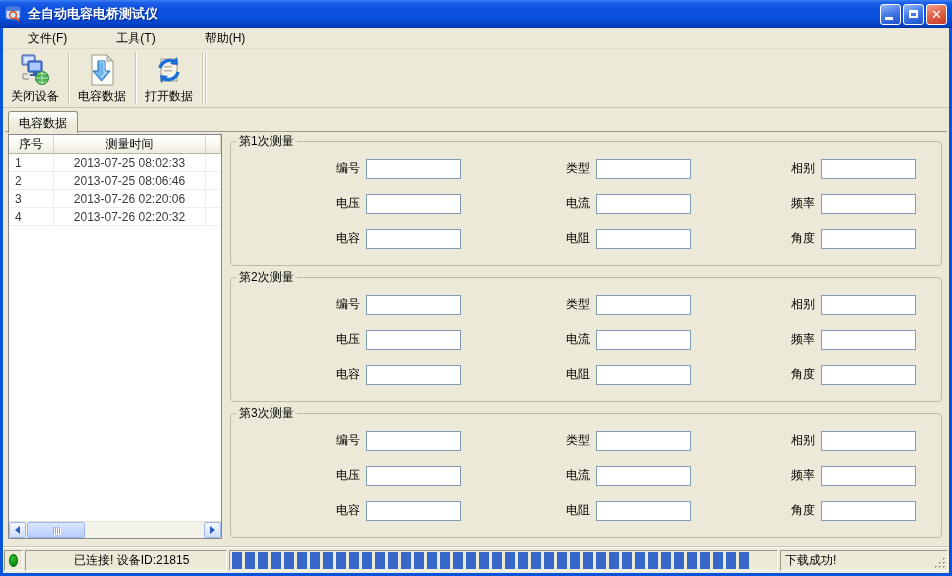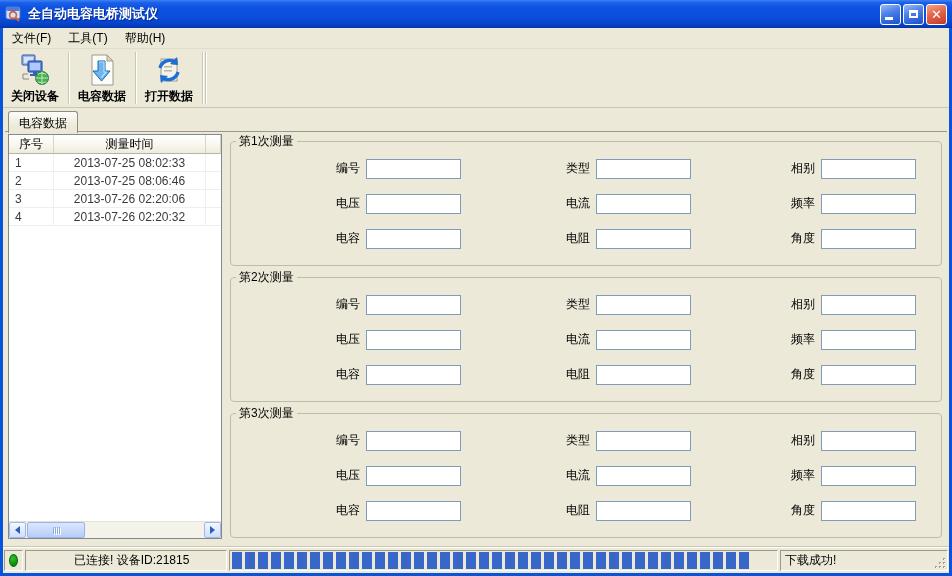--- a/index.html
+++ b/index.html
@@ -22,29 +22,29 @@
   .wbtn .glyph-close { color:#fff; font-size:13px; font-weight:bold; line-height:1; }
 
   
   .bl, .br { position:absolute; top:28px; width:3px; height:545px; background:#0855dd; }
   .bl { left:0; } .br { left:949px; }
   .bb { position:absolute; left:0; top:573px; width:952px; height:3px; background:#0855dd; }
 
   
   .menubar { position:absolute; left:3px; top:28px; width:946px; height:21px; background:#ece9d8;
     display:flex; align-items:center; font-size:12px; border-bottom:1px solid #e0ddc9; }
-  .menuitem { padding:2px 8px; margin-left:1px; color:#000; cursor:default; }
+  .menuitem { padding:2px 24px; margin-left:1px; color:#000; cursor:default; }
 
   
   .toolbar { position:absolute; left:3px; top:49px; width:946px; height:59px; background:#ece9d8;
     display:flex; align-items:stretch; border-bottom:1px solid #c9c6b2; }
   .tbtn { width:64px; display:flex; flex-direction:column; align-items:center; justify-content:flex-start;
     padding-top:5px; font-size:12px; color:#000; }
   .tbtn svg { width:32px; height:32px; }
-  .tbtn .tlabel { margin-top:2px; white-space:nowrap;font-weight:bold; }
+  .tbtn .tlabel { margin-top:2px; white-space:nowrap; }
   .tsep { width:1px; background:#c9c6b2; margin:3px 1px; box-shadow:1px 0 0 #fff; }
 
   
   .tabrow { position:absolute; left:3px; top:108px; width:946px; height:25px; }
   .tabline { position:absolute; left:2px; right:2px; top:23px; height:1px; background:#9b9a8a; }
   .tab { position:absolute; left:5px; top:3px; height:22px; padding:3px 10px 0 10px; font-size:12px;
     background:linear-gradient(180deg,#fdfcf9 0%,#ece9d8 70%);
     border:1px solid #8e8d7c; border-bottom:none; border-radius:3px 3px 0 0; z-index:2; }
 
   

